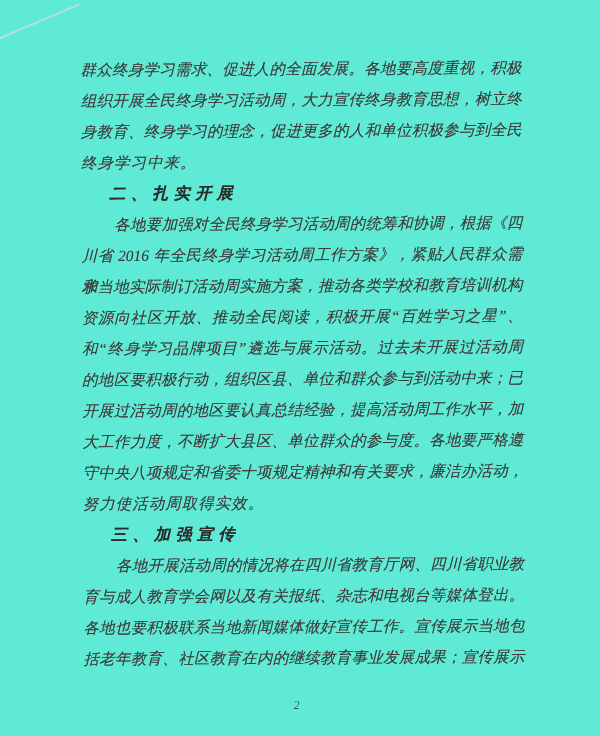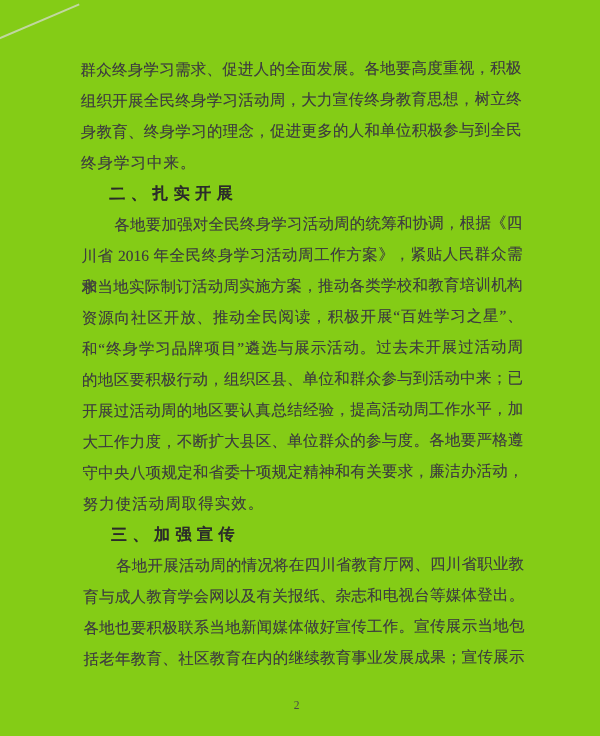--- a/index.html
+++ b/index.html
@@ -4,23 +4,24 @@
 <style>
   html, body {
     margin: 0;
     padding: 0;
     background: #ffffff;
   }
   .page {
     position: relative;
     width: 600px;
     height: 736px;
-    background: #84cc16;
+    background: #5eead4;
     overflow: hidden;
     font-family: "Liberation Serif", "DejaVu Serif", serif;
+    font-style: italic;
   }
   
   .scan-artifact {
     position: absolute;
     top: 22px;
     left: -12px;
     width: 95px;
     height: 2px;
     background: #dcdcdc;
     transform: rotate(-23deg);

